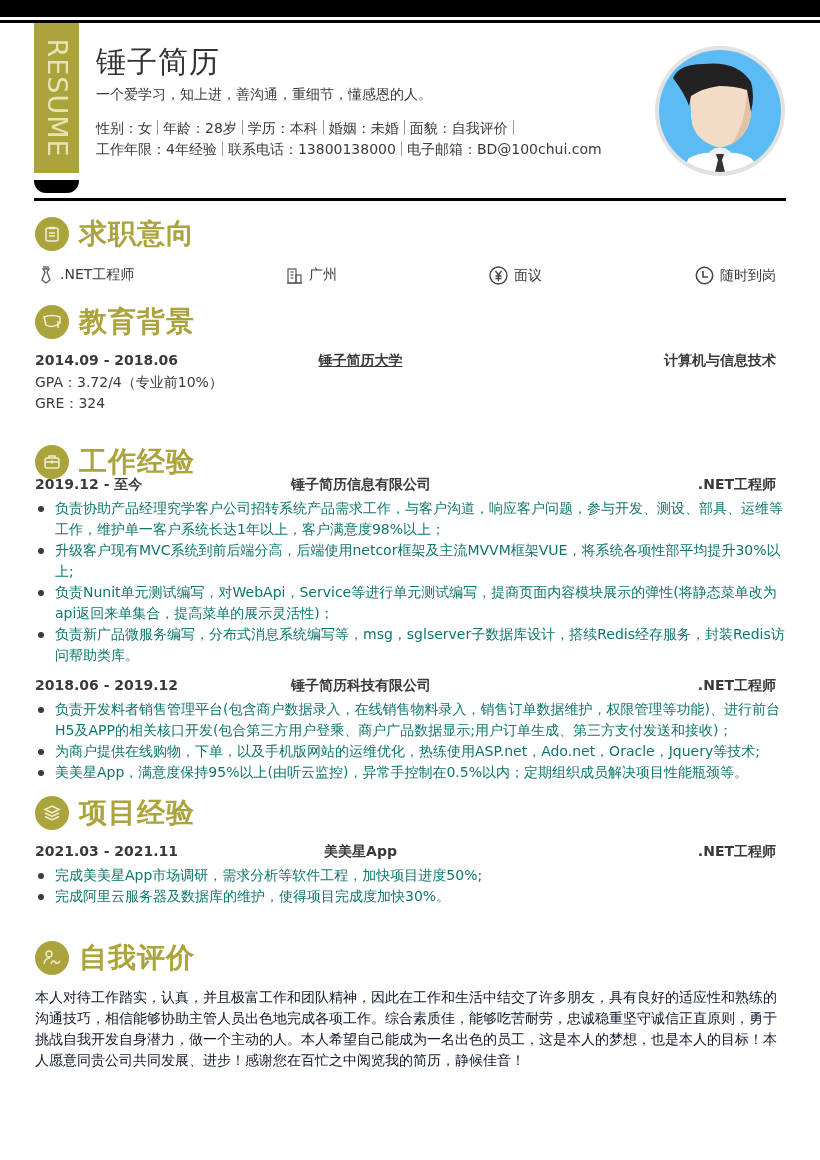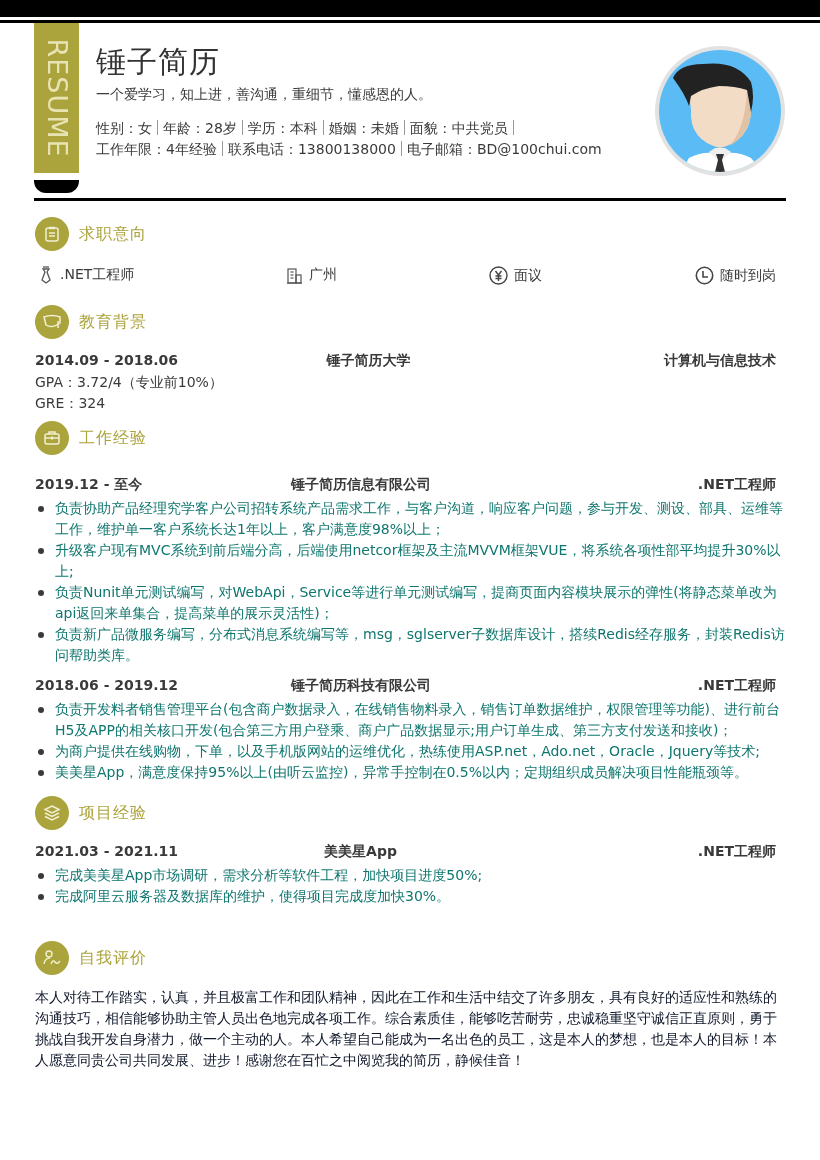--- a/index.html
+++ b/index.html
@@ -21,30 +21,30 @@
   .info-line.l2 { top: 141px; }
   .info-line .sep { display: inline-block; width: 1px; height: 15px; background: #999; margin: 0 5px; vertical-align: -2px; }
 
   .avatar { position: absolute; left: 655px; top: 46px; width: 130px; height: 130px; border-radius: 50%; background: #e2e2e2; }
   .avatar svg { position: absolute; left: 4px; top: 4px; }
 
   .header-rule { position: absolute; left: 34px; top: 198px; width: 752px; height: 3px; background: #000; }
 
   .section-head { position: absolute; left: 35px; height: 34px; display: flex; align-items: center; }
   .section-head .circ { width: 34px; height: 34px; border-radius: 50%; background: #aba33b; display: flex; align-items: center; justify-content: center; }
-  .section-head .title { margin-left: 10px; font-size: 16px; font-weight: normal; color: #aba33b; letter-spacing: 1px; }
+  .section-head .title { margin-left: 10px; font-size: 28px; font-weight: bold; color: #aba33b; letter-spacing: 1px; }
 
   .intent-item { position: absolute; top: 266px; display: flex; align-items: center; font-size: 14px; color: #3a3a3a; }
   .intent-item svg { margin-right: 6px; }
 
   .row { position: absolute; left: 35px; width: 741px; height: 20px; font-size: 14px; font-weight: bold; color: #3a3a3a; }
   .row .c1 { position: absolute; left: 0; }
   .row .c2 { position: absolute; left: 0; width: 100%; text-align: center; }
   .row .c3 { position: absolute; right: 0; }
-  .row .c2.edu { left: 8px; width: 651px; }
+  .row .c2.edu { left: 0; width: 651px; text-decoration: underline; }
 
   .plain { position: absolute; left: 35px; font-size: 14px; color: #3a3a3a; }
 
   .bullets { position: absolute; left: 35px; width: 750px; font-size: 14px; line-height: 21px; color: #0f766e; list-style: none; }
   .bullets li { position: relative; padding-left: 20px; }
   .bullets li::before { content: ""; position: absolute; left: 3px; top: 8px; width: 6px; height: 6px; border-radius: 50%; background: #3a3a3a; }
 
   .para { position: absolute; left: 35px; top: 987px; width: 748px; font-size: 14px; line-height: 21px; color: #0f172a; }
 </style>
 </head>
@@ -55,21 +55,21 @@
 
 <div class="resume-tag">
   <span>RESUME</span>
 </div>
 <div class="resume-cap"></div>
 
 <div class="name">锤子简历</div>
 <div class="motto">一个爱学习，知上进，善沟通，重细节，懂感恩的人。</div>
 
 <div class="info-line l1">
-  <span>性别：女</span><span class="sep"></span><span>年龄：28岁</span><span class="sep"></span><span>学历：本科</span><span class="sep"></span><span>婚姻：未婚</span><span class="sep"></span><span>面貌：中共党员</span><span class="sep"></span>
+  <span>性别：女</span><span class="sep"></span><span>年龄：28岁</span><span class="sep"></span><span>学历：本科</span><span class="sep"></span><span>婚姻：未婚</span><span class="sep"></span><span>面貌：自我评价</span><span class="sep"></span>
 </div>
 <div class="info-line l2">
   <span>工作年限：4年经验</span><span class="sep"></span><span>联系电话：13800138000</span><span class="sep"></span><span>电子邮箱：BD@100chui.com</span>
 </div>
 
 <div class="avatar">
   <svg width="122" height="122" viewBox="0 0 122 122">
     <defs>
         <clipPath id="cc">
           <circle cx="61" cy="61" r="61"></circle>
@@ -145,21 +145,21 @@
 </div>
 
 <div class="row" style="top:352px">
   <span class="c1">2014.09 - 2018.06</span>
   <span class="c2 edu">锤子简历大学</span>
   <span class="c3">计算机与信息技术</span>
 </div>
 <div class="plain" style="top:374px">GPA：3.72/4（专业前10%）</div>
 <div class="plain" style="top:395px">GRE：324</div>
 
-<div class="section-head" style="top:421px">
+<div class="section-head" style="top:445px">
   <div class="circ">
     <svg width="18" height="16" viewBox="0 0 18 16" fill="none" stroke="#f2efd2" stroke-width="1.5">
         <rect x="2" y="4" width="14" height="10" rx="2"></rect>
         <path d="M6 4 L6 2 L12 2 L12 4"></path>
         <line x1="2" y1="8" x2="16" y2="8"></line>
         <line x1="8" y1="8" x2="10" y2="8" stroke-width="3"></line>
       </svg>
   </div>
   <div class="title">工作经验</div>
 </div>

